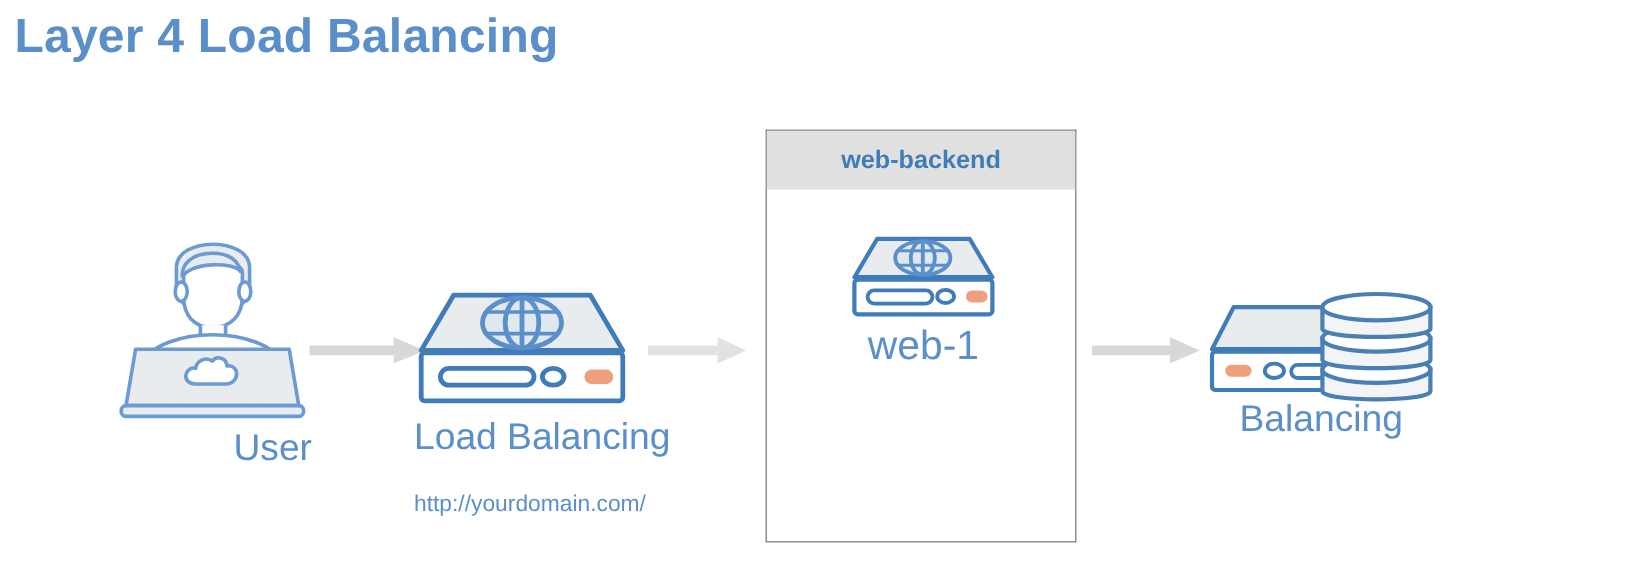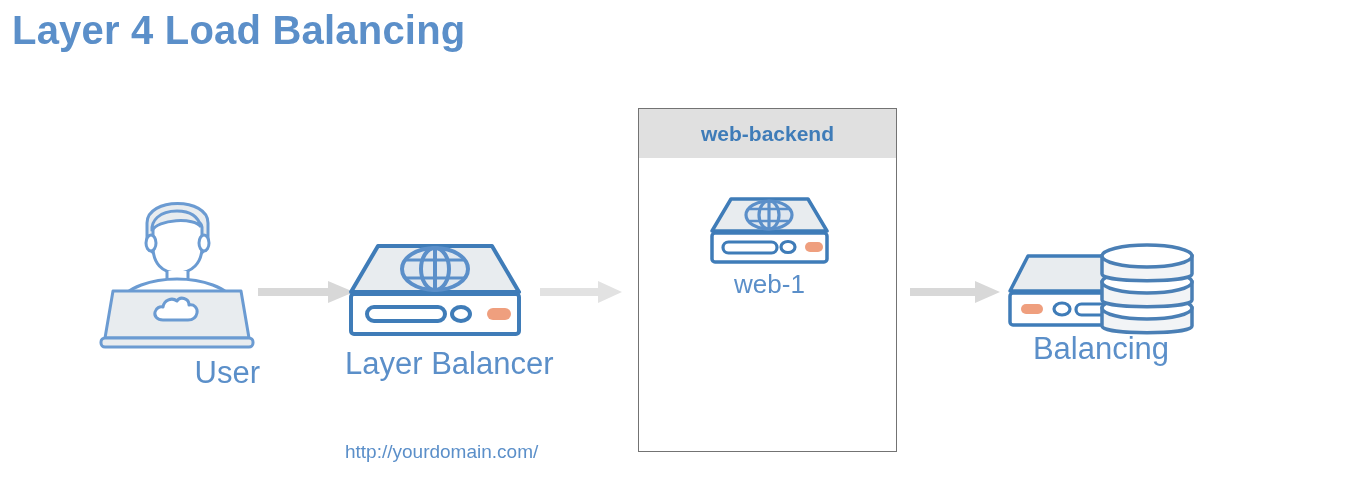--- a/index.html
+++ b/index.html
@@ -15,21 +15,21 @@
     font-size:40px;font-weight:700;letter-spacing:.2px;
     color:#5b8fc9;white-space:nowrap;
   }
 
   .node{position:absolute;}
   .node-label{
     position:absolute;width:100%;text-align:center;
     color:#5b8fc9;white-space:nowrap;
   }
   .label-lg{font-size:31px;}
-  .label-md{font-size:26px;}
+  .label-md{font-size:34px;}
   .url-text{
     position:absolute;text-align:center;width:100%;
     font-size:19px;color:#5b8fc9;white-space:nowrap;
   }
 
   .group-box{
     position:absolute;background:#ffffff;
     border:1px solid #737373;box-sizing:border-box;
   }
   .group-header{
@@ -95,22 +95,22 @@
       <line x1="60" y1="35" x2="120" y2="35" stroke="#5b8fc9" stroke-width="3"></line>
 
       <rect x="6" y="51" width="168" height="40" rx="3" fill="#ffffff" stroke="#3f7cb8" stroke-width="4"></rect>
 
       <rect x="22" y="64" width="78" height="14" rx="7" fill="#ffffff" stroke="#3f7cb8" stroke-width="4"></rect>
 
       <ellipse cx="116" cy="71" rx="9" ry="7" fill="#ffffff" stroke="#3f7cb8" stroke-width="4"></ellipse>
 
       <rect x="142" y="65" width="24" height="12" rx="6" fill="#ef9f7e"></rect>
     </svg>
-    <div class="node-label label-lg" style="top:103px;">Layer Balancer</div>
-    <div class="url-text" style="top:167px;margin-top:31px;">http://yourdomain.com/</div>
+    <div class="node-label label-lg" style="top:103px;">Load Balancing</div>
+    <div class="url-text" style="top:167px;">http://yourdomain.com/</div>
   </div>
 
   <div class="arrow" style="left:540px;top:281px;">
     <svg width="82" height="22" viewBox="0 0 82 22">
       <rect x="0" y="7" width="60" height="8" fill="#e2e2e2"></rect>
       <path d="M58 0 L82 11 L58 22 Z" fill="#e2e2e2"></path>
     </svg>
   </div>
 
   <div class="group-box" style="left:638px;top:108px;width:259px;height:344px;">

